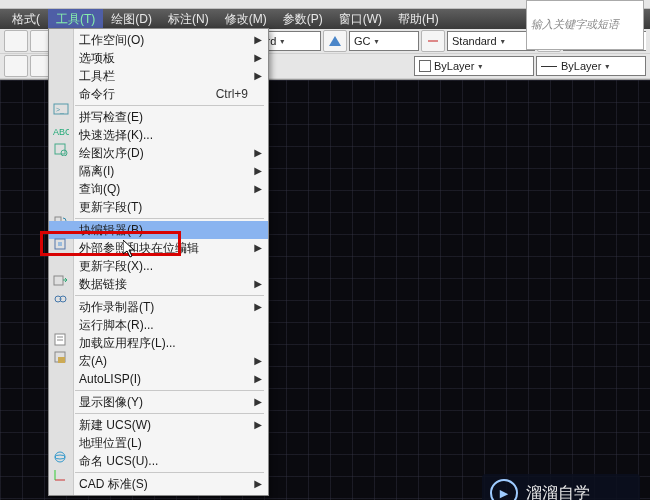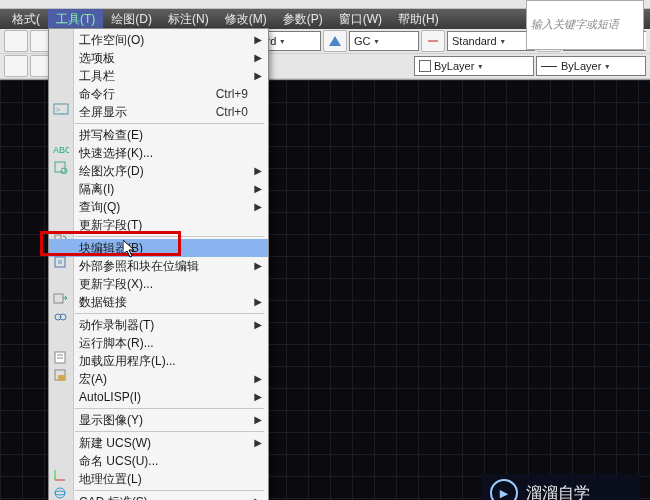--- a/index.html
+++ b/index.html
@@ -320,21 +320,20 @@
 
 <div class="dropdown" id="dropdown">
   <div class="gutter"></div>
 <div class="menu-row"><span class="micon"></span><span>工作空间(O)</span><span class="sub">▶</span></div>
     <div class="menu-row"><span class="micon"></span><span>选项板</span><span class="sub">▶</span></div>
     <div class="menu-row"><span class="micon"></span><span>工具栏</span><span class="sub">▶</span></div>
     <div class="menu-row"><span class="micon"><svg width="16" height="14">
           <rect x="1" y="3" width="14" height="10" fill="none" stroke="#59a"></rect>
           <text x="3" y="11" font-size="7" fill="#59a">&gt;_</text>
         </svg></span><span>命令行</span><span class="shortcut">Ctrl+9</span></div>
-    <div class="menu-row"><span class="micon"></span><span>全屏显示</span><span class="shortcut">Ctrl+0</span></div>
     <div class="menu-sep"></div>
     <div class="menu-row"><span class="micon"><svg width="16" height="14">
           <text x="0" y="11" font-size="9" fill="#2a7">ABC</text>
         </svg></span><span>拼写检查(E)</span></div>
     <div class="menu-row"><span class="micon"><svg width="16" height="14">
           <rect x="2" y="2" width="10" height="10" fill="none" stroke="#4a8"></rect>
           <circle cx="11" cy="11" r="3" fill="none" stroke="#4a8"></circle>
         </svg></span><span>快速选择(K)...</span></div>
     <div class="menu-row"><span class="micon"></span><span>绘图次序(D)</span><span class="sub">▶</span></div>
     <div class="menu-row"><span class="micon"></span><span>隔离(I)</span><span class="sub">▶</span></div>
@@ -368,27 +367,27 @@
           <rect x="2" y="2" width="10" height="10" fill="none" stroke="#888"></rect>
           <rect x="5" y="7" width="7" height="6" fill="#ca5"></rect>
         </svg></span><span>加载应用程序(L)...</span></div>
     <div class="menu-row"><span class="micon"></span><span>宏(A)</span><span class="sub">▶</span></div>
     <div class="menu-row"><span class="micon"></span><span>AutoLISP(I)</span><span class="sub">▶</span></div>
     <div class="menu-sep"></div>
     <div class="menu-row"><span class="micon"></span><span>显示图像(Y)</span><span class="sub">▶</span></div>
     <div class="menu-sep"></div>
     <div class="menu-row"><span class="micon"></span><span>新建 UCS(W)</span><span class="sub">▶</span></div>
     <div class="menu-row"><span class="micon"><svg width="16" height="14">
+          <circle cx="7" cy="7" r="5" fill="none" stroke="#39c"></circle>
+          <ellipse cx="7" cy="7" rx="5" ry="2" fill="none" stroke="#39c"></ellipse>
+        </svg></span><span>地理位置(L)</span></div>
+    <div class="menu-row"><span class="micon"><svg width="16" height="14">
           <line x1="2" y1="12" x2="12" y2="12" stroke="#c33"></line>
           <line x1="2" y1="12" x2="2" y2="2" stroke="#3c3"></line>
         </svg></span><span>命名 UCS(U)...</span></div>
-    <div class="menu-row"><span class="micon"><svg width="16" height="14">
-          <circle cx="7" cy="7" r="5" fill="none" stroke="#39c"></circle>
-          <ellipse cx="7" cy="7" rx="5" ry="2" fill="none" stroke="#39c"></ellipse>
-        </svg></span><span>地理位置(L)</span></div>
     <div class="menu-sep"></div>
     <div class="menu-row"><span class="micon"></span><span>CAD 标准(S)</span><span class="sub">▶</span></div>
   </div>
 
 <div class="highlight-box" id="hlbox" style="left: 40px; top: 231px; width: 135px; height: 19px;"></div>
 
 <svg class="cursor-arrow" id="cursor" viewBox="0 0 12 18" style="left: 123px; top: 240px;">
   <polygon points="0,0 0,14 4,11 7,17 9,16 6,10 11,10" fill="#fff" stroke="#000" stroke-width="1"></polygon>
 </svg>
 

